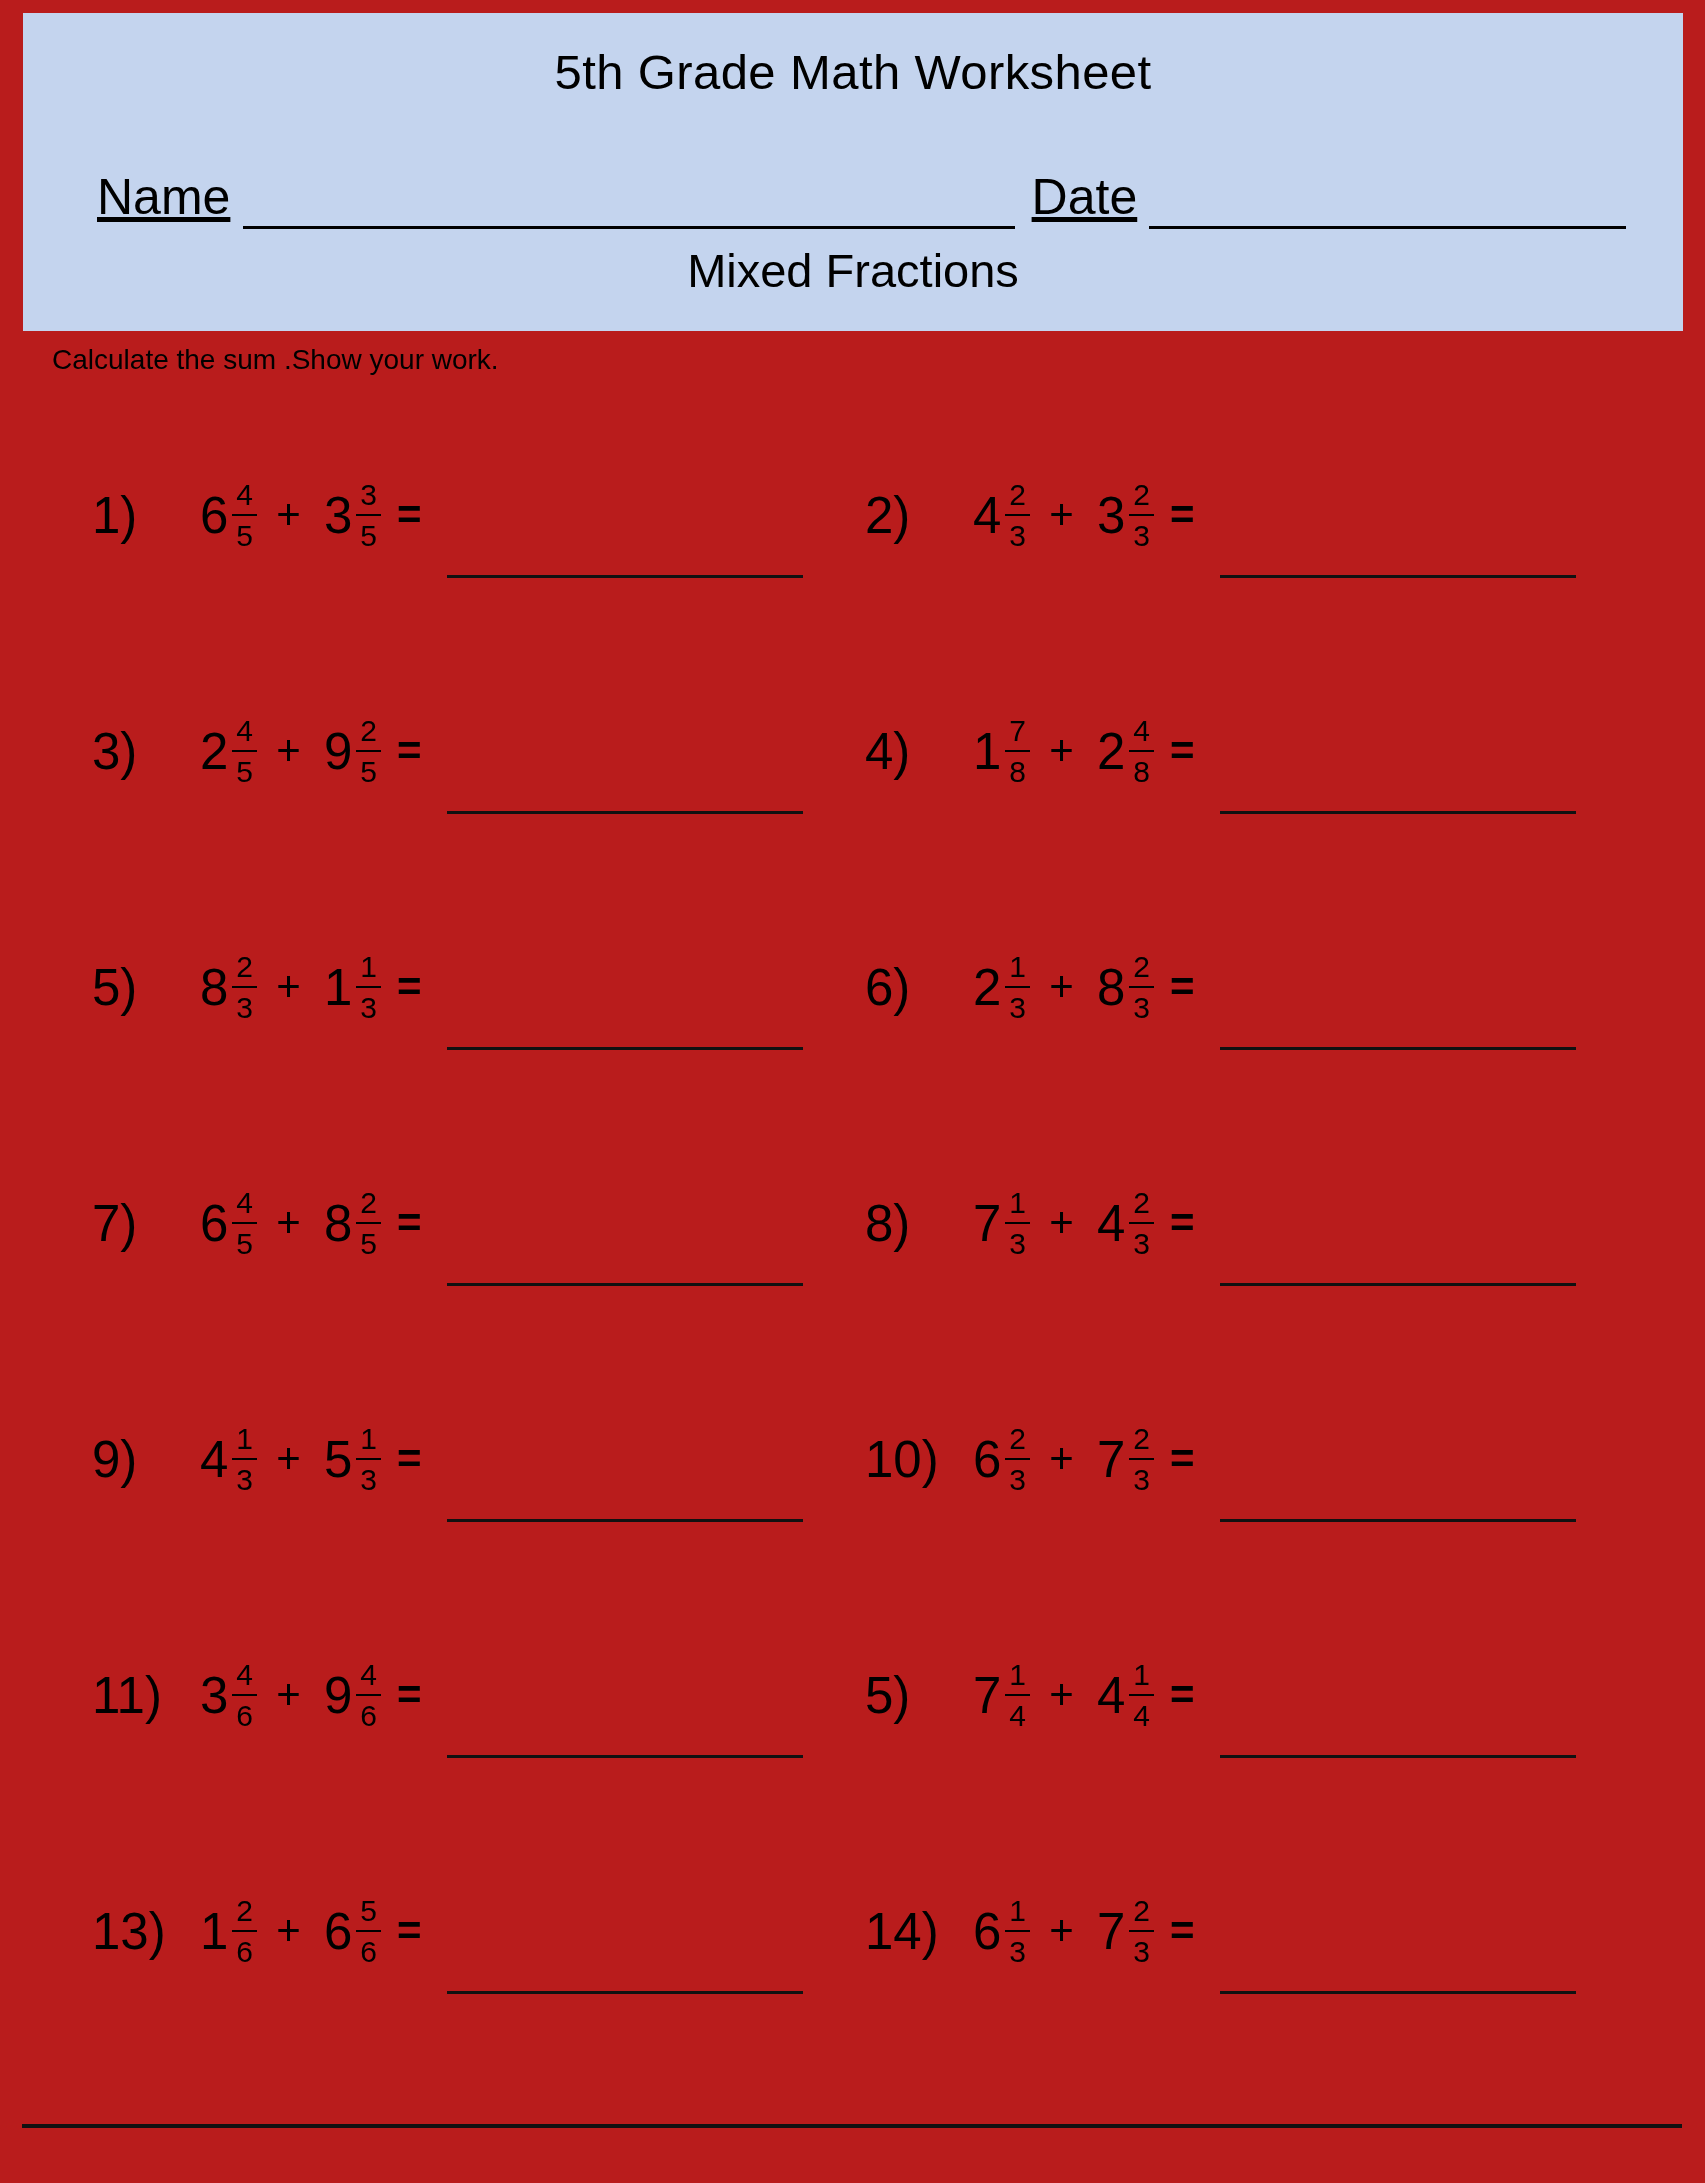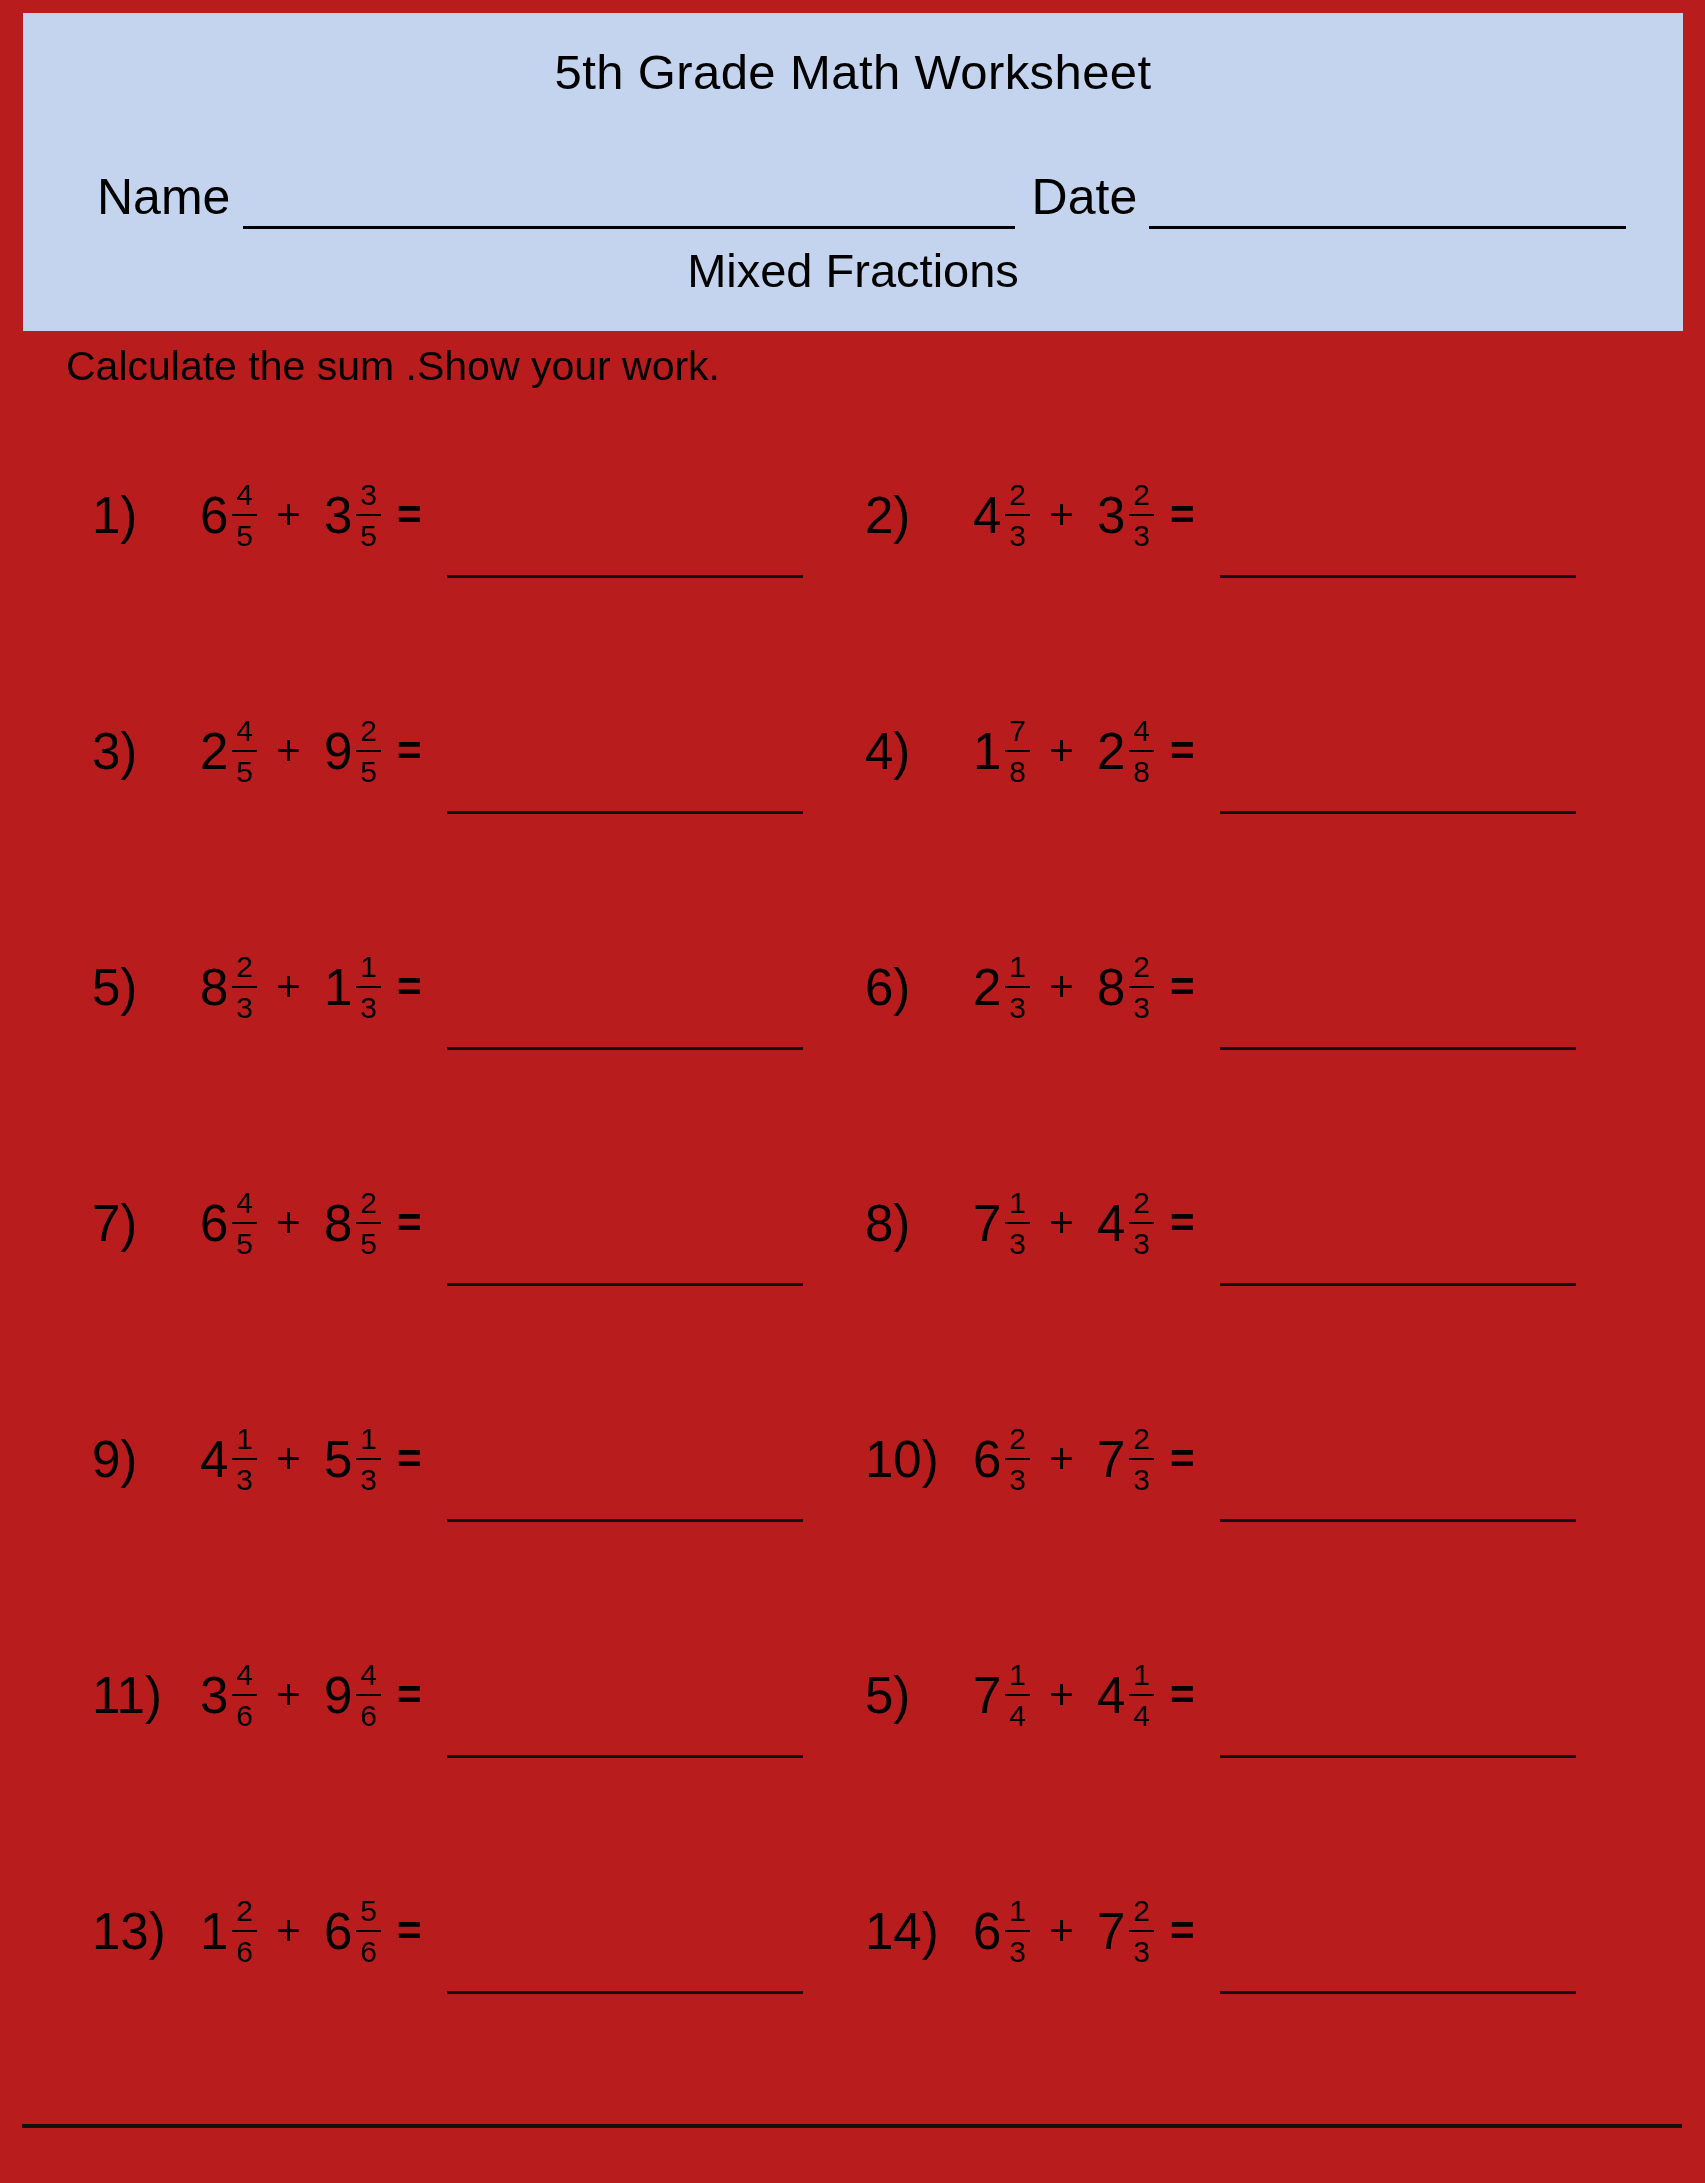--- a/index.html
+++ b/index.html
@@ -26,41 +26,41 @@
     padding-top: 35px;
     letter-spacing: 0.4px;
   }
   .name-date-row {
     display: flex;
     align-items: flex-end;
     margin: 75px 57px 0 74px;
     font-size: 50px;
     line-height: 1;
   }
-  .nd-label { white-space: nowrap; }
+  .nd-label { white-space: nowrap; text-decoration: underline; }
   .blank-line {
     border-bottom: 3.5px solid #000;
     margin-bottom: -7px;
     height: 0;
     align-self: flex-end;
   }
   .line-name { flex: 1.62; margin-left: 12.2px; }
   .line-date { flex: 1; margin-left: 12.2px; }
   .date-label { margin-left: 17px; }
   .subtitle {
     text-align: center;
     font-size: 47px;
     line-height: 1;
     margin-top: 25px;
   }
   
   .instruction {
     position: absolute;
-    left: 66px; top: 346px;
-    font-size: 41px;
+    left: 52px; top: 346px;
+    font-size: 28px;
     line-height: 1;
     text-align: center;
   }
   
   .problems {
     position: absolute;
     left: 0; top: 397px;
     width: 1706px;
     display: grid;
     grid-template-columns: 773px 1fr;

